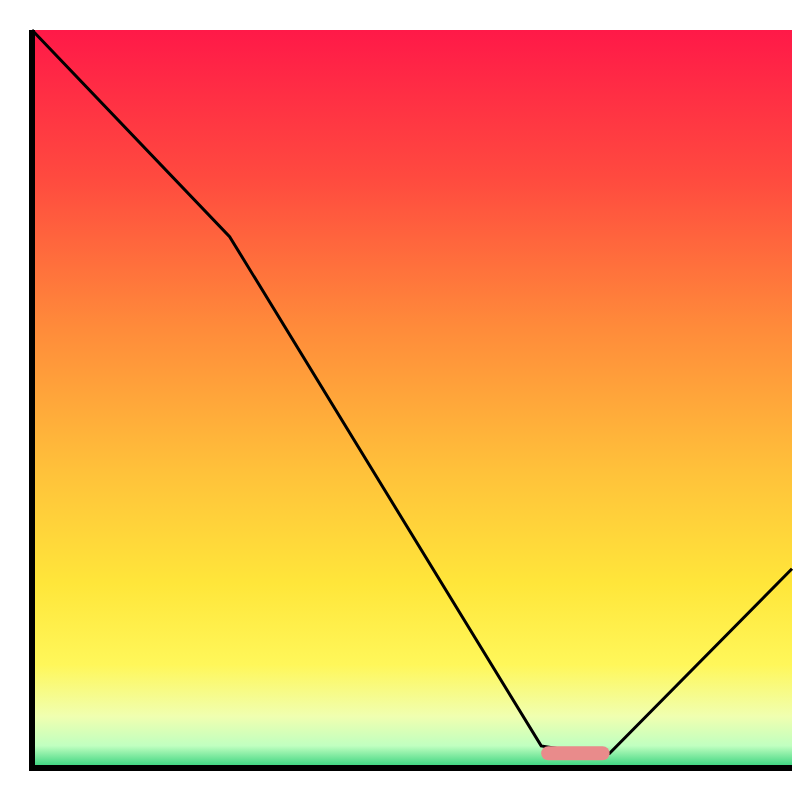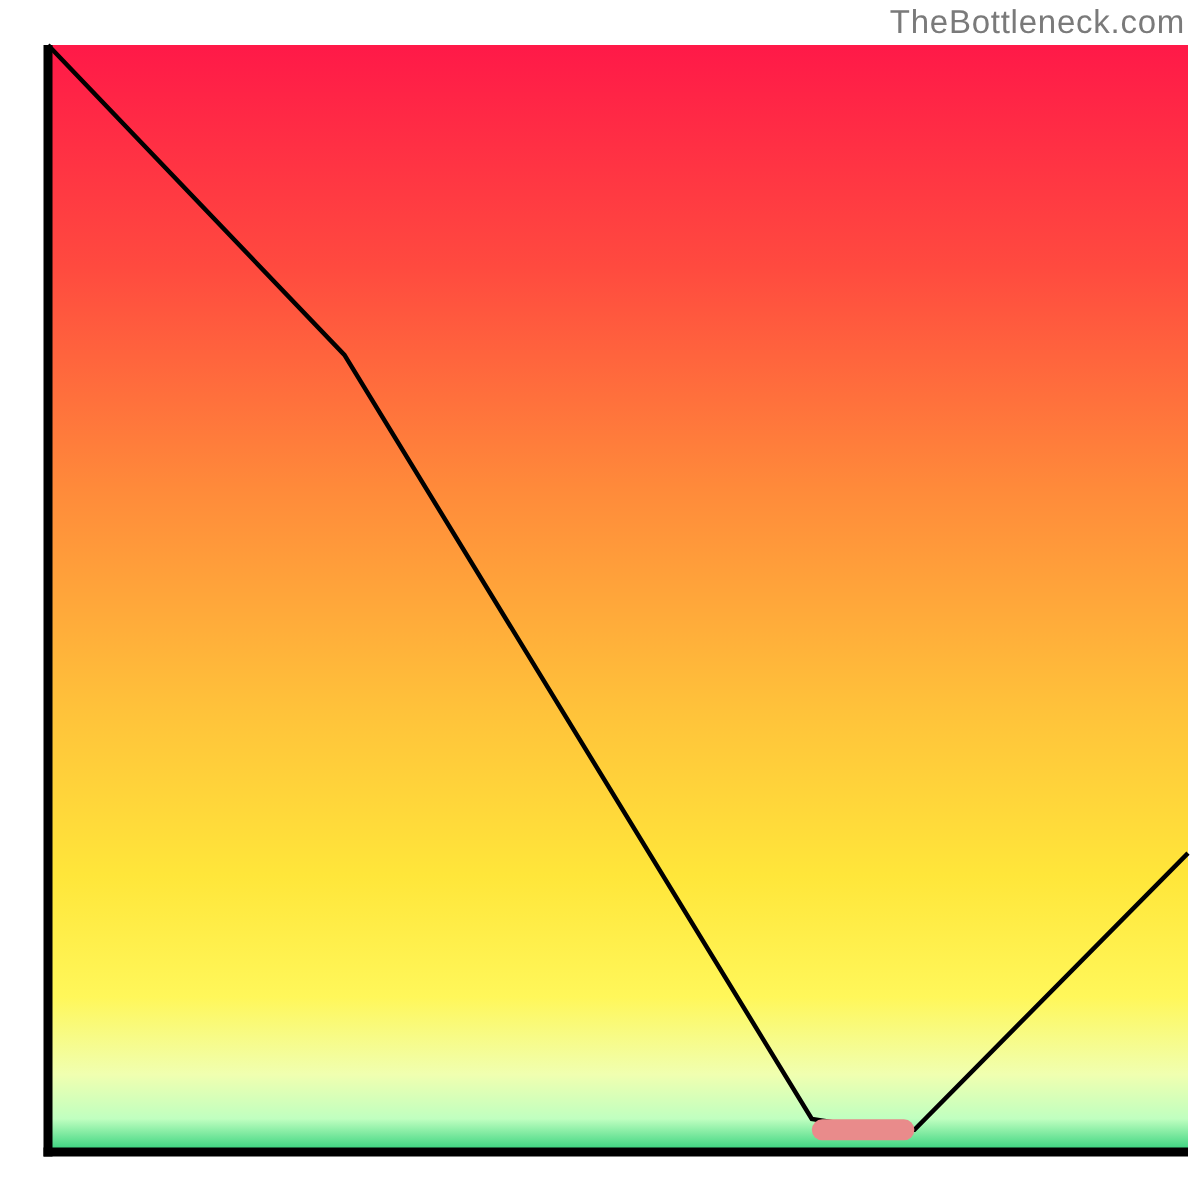--- a/index.html
+++ b/index.html
@@ -26,21 +26,20 @@
     z-index: 10;
   }
   svg {
     display: block;
   }
 </style>
 </head>
 <body>
 
 <div class="chart-wrap">
-  <div class="watermark">TheBottleneck.com</div>
 
   <svg id="chart-svg" width="800" height="800" viewBox="0 0 800 800">
     <defs>
       <linearGradient id="bg-grad" x1="0" y1="0" x2="0" y2="1">
           <stop offset="0%" stop-color="#ff1948"></stop>
           <stop offset="20%" stop-color="#ff4a3f"></stop>
           <stop offset="40%" stop-color="#ff8a3a"></stop>
           <stop offset="60%" stop-color="#ffc23a"></stop>
           <stop offset="75%" stop-color="#ffe63a"></stop>
           <stop offset="86%" stop-color="#fff75a"></stop>

